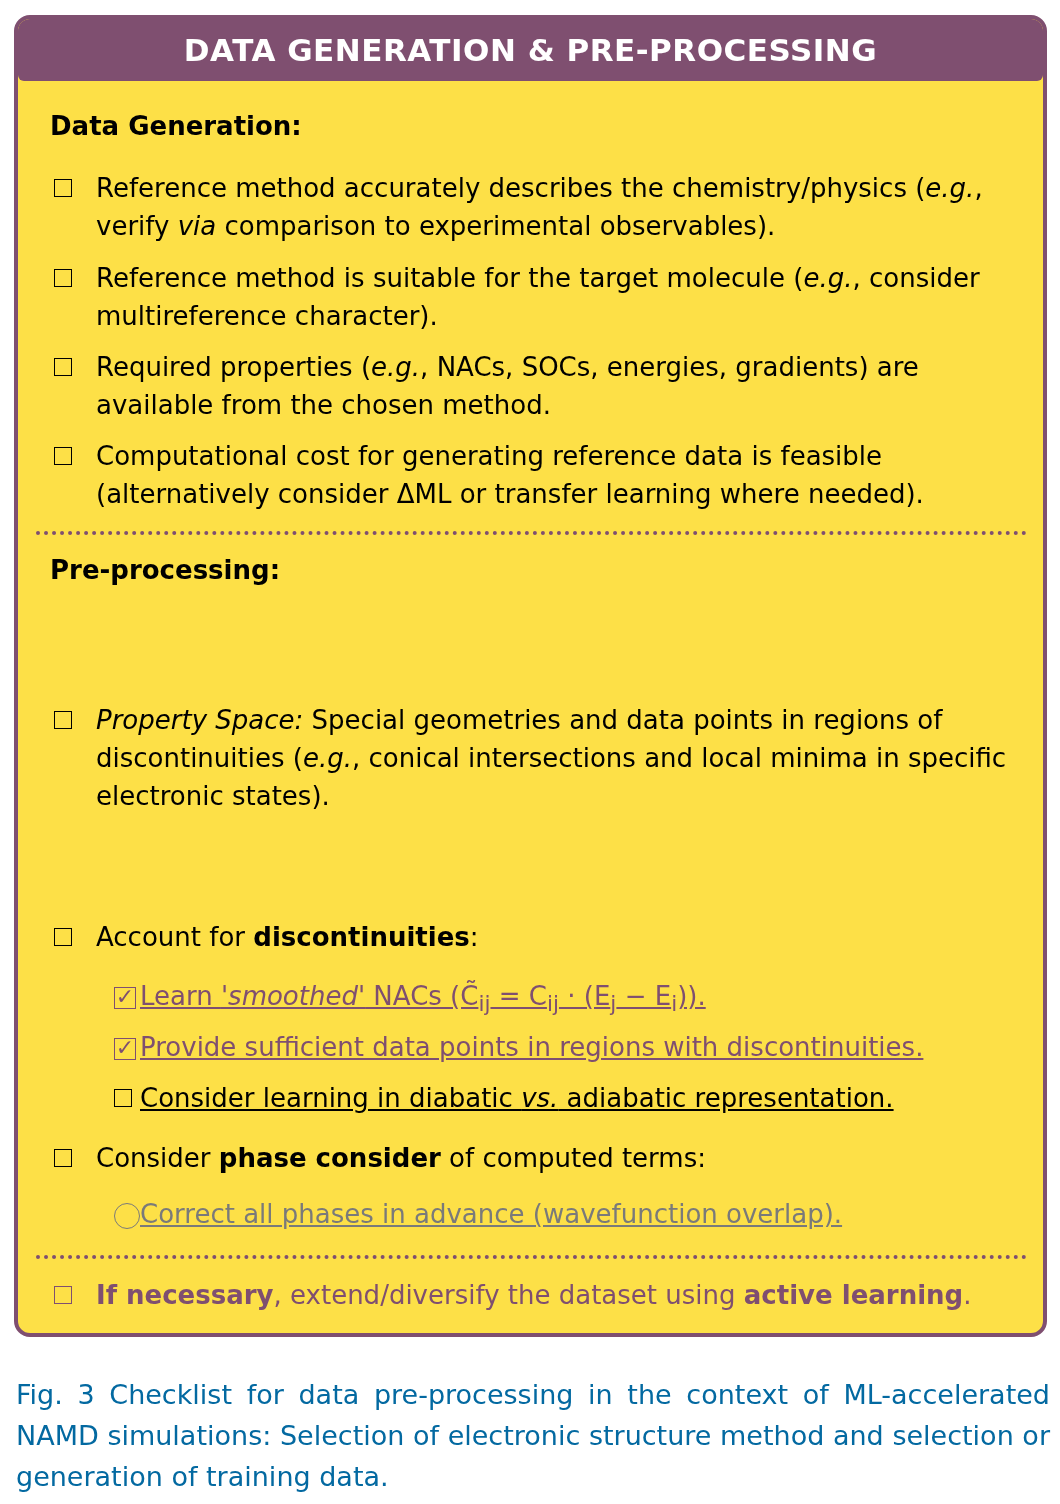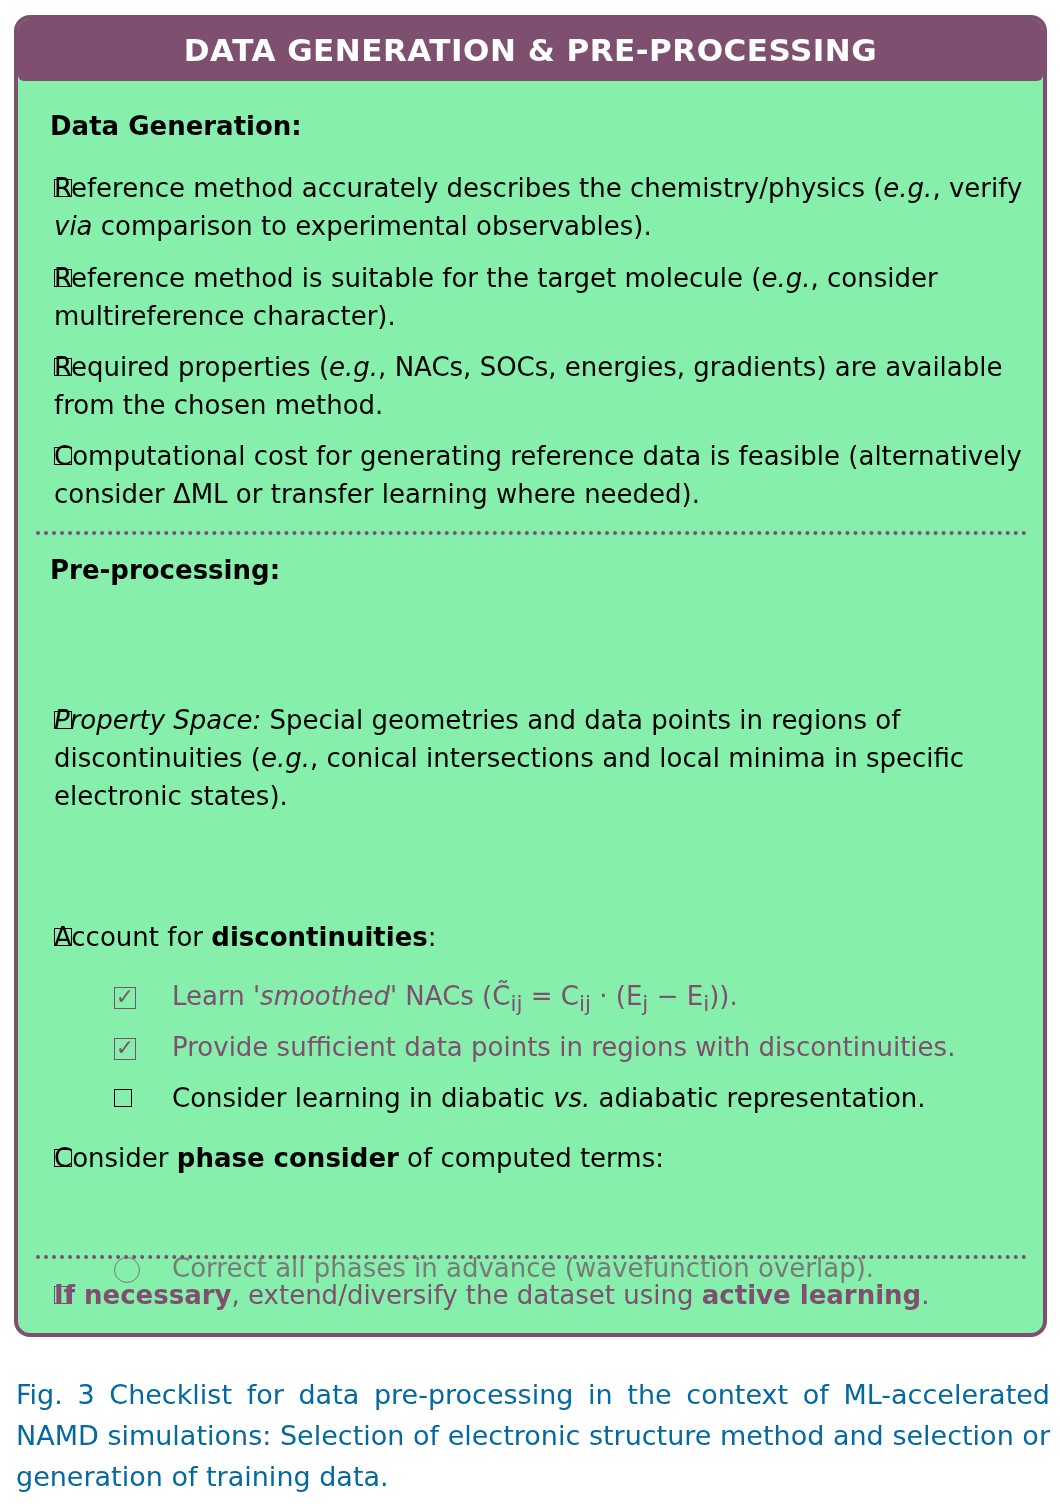--- a/index.html
+++ b/index.html
@@ -1,33 +1,33 @@
 <!DOCTYPE html>
 <html><head>
 <meta charset="utf-8">
 <style>
   html, body { margin: 0; padding: 0; background: #ffffff; }
   body { width: 1060px; height: 1504px; position: relative; overflow: hidden;
          font-family: "DejaVu Sans", sans-serif; color: #000; }
   .box {
     position: absolute; left: 14px; top: 15px; width: 1033px; height: 1322px;
     box-sizing: border-box; border: 4px solid #7f4f70; border-radius: 16px;
-    background: #86efac; overflow: hidden;
+    background: #fde047; overflow: hidden;
   }
   .box-title {
     background: #7f4f70; color: #fff; height: 62px; line-height: 62px;
     text-align: center; font-weight: bold; font-size: 31px; letter-spacing: 0.5px;
     border-bottom-left-radius: 6px; border-bottom-right-radius: 6px;
   }
   .section-head { position: absolute; left: 32px; font-weight: bold; font-size: 26px; }
   .item { position: absolute; left: 36px; right: 20px; font-size: 26px; line-height: 38px; }
   .item .cb { position: absolute; left: 0; top: 0; width: 28px; font-size: 24px; }
-  .item .txt { display: block; }
+  .item .txt { margin-left: 42px; display: block; }
   .sub { left: 96px; }
-  .sub .txt { margin-left: 58px; }
+  .sub .txt { margin-left: 26px; text-decoration: underline; }
   .purple { color: #7f4f70; }
   .gray { color: #7a7a7a; }
   .box-icon { display: inline-block; width: 18px; height: 18px; border: 1.5px solid #000;
               margin-top: 10px; box-sizing: border-box; }
   .box-icon.purple-b { border-color: #7f4f70; }
   .check-icon { display: inline-block; width: 22px; height: 22px; border: 1.5px solid #7f4f70;
                 box-sizing: border-box; margin-top: 9px; position: relative; color: #7f4f70;
                 font-size: 22px; line-height: 18px; text-align: center; }
   .radio-icon { display: inline-block; width: 26px; height: 26px; border: 1.8px solid #7a7a7a;
                 border-radius: 50%; box-sizing: border-box; margin-top: 8px; }
@@ -95,21 +95,21 @@
   <div class="item sub" style="top:1060px">
     <span class="cb"><span class="box-icon"></span></span>
     <span class="txt"><span>Consider learning in diabatic </span><em>vs.</em><span> adiabatic representation.</span></span>
   </div>
 
   <div class="item" style="top:1120px">
     <span class="cb"><span class="box-icon"></span></span>
     <span class="txt"><span>Consider </span><b>phase consider</b><span> of computed terms:</span></span>
   </div>
 
-  <div class="item sub gray" style="top:1230px">
+  <div class="item sub gray" style="top:1176px">
     <span class="cb"><span class="radio-icon"></span></span>
     <span class="txt">Correct all phases in advance (wavefunction overlap).</span>
   </div>
 
   <div class="divider" style="top:1236px"></div>
 
   <div class="item purple" style="top:1257px">
     <span class="cb"><span class="box-icon purple-b"></span></span>
     <span class="txt"><b>If necessary</b><span>, extend/diversify the dataset using </span><b>active learning</b><span>.</span></span>
   </div>

